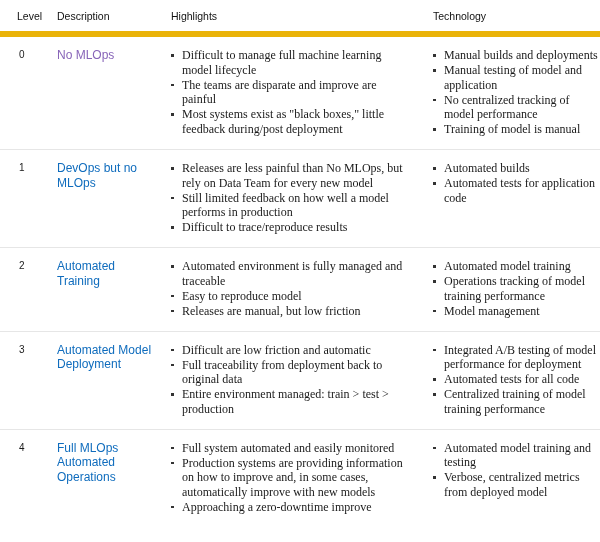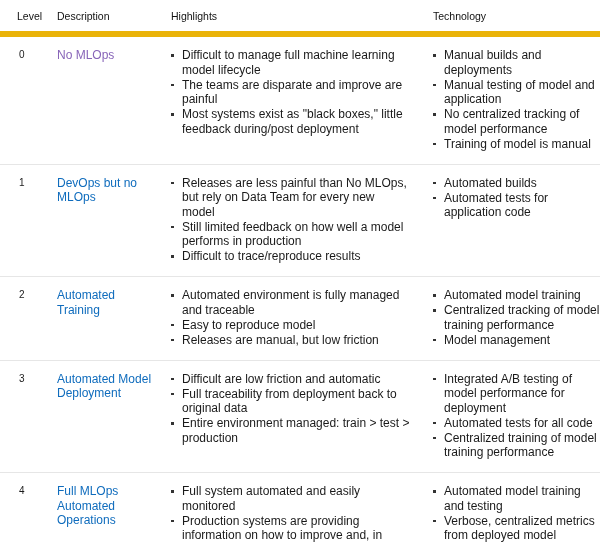--- a/index.html
+++ b/index.html
@@ -69,20 +69,21 @@
   ul.bullets {
     margin: 0;
     padding: 0;
     list-style: none;
   }
   ul.bullets li {
     position: relative;
     padding-left: 11px;
     margin: 0 0 0.5px 0;
     color: #1a1a1a;
+    font-family: Liberation Serif, serif;
   }
   ul.bullets li::before {
     content: "";
     position: absolute;
     left: 0;
     top: 6px;
     width: 2.5px;
     height: 2.5px;
     background: #333333;
   }
@@ -148,21 +149,21 @@
         <td class="cell-highlights">
           <ul class="bullets">
             <li>Automated environment is fully managed and traceable</li>
             <li>Easy to reproduce model</li>
             <li>Releases are manual, but low friction</li>
           </ul>
         </td>
         <td class="cell-technology">
           <ul class="bullets">
             <li>Automated model training</li>
-            <li>Centralized tracking of model training performance</li>
+            <li>Operations tracking of model training performance</li>
             <li>Model management</li>
           </ul>
         </td>
       </tr>
       <tr>
         <td class="cell-level">3</td>
         <td class="cell-description"><a class="desc-link">Automated Model Deployment</a></td>
         <td class="cell-highlights">
           <ul class="bullets">
             <li>Difficult are low friction and automatic</li>

